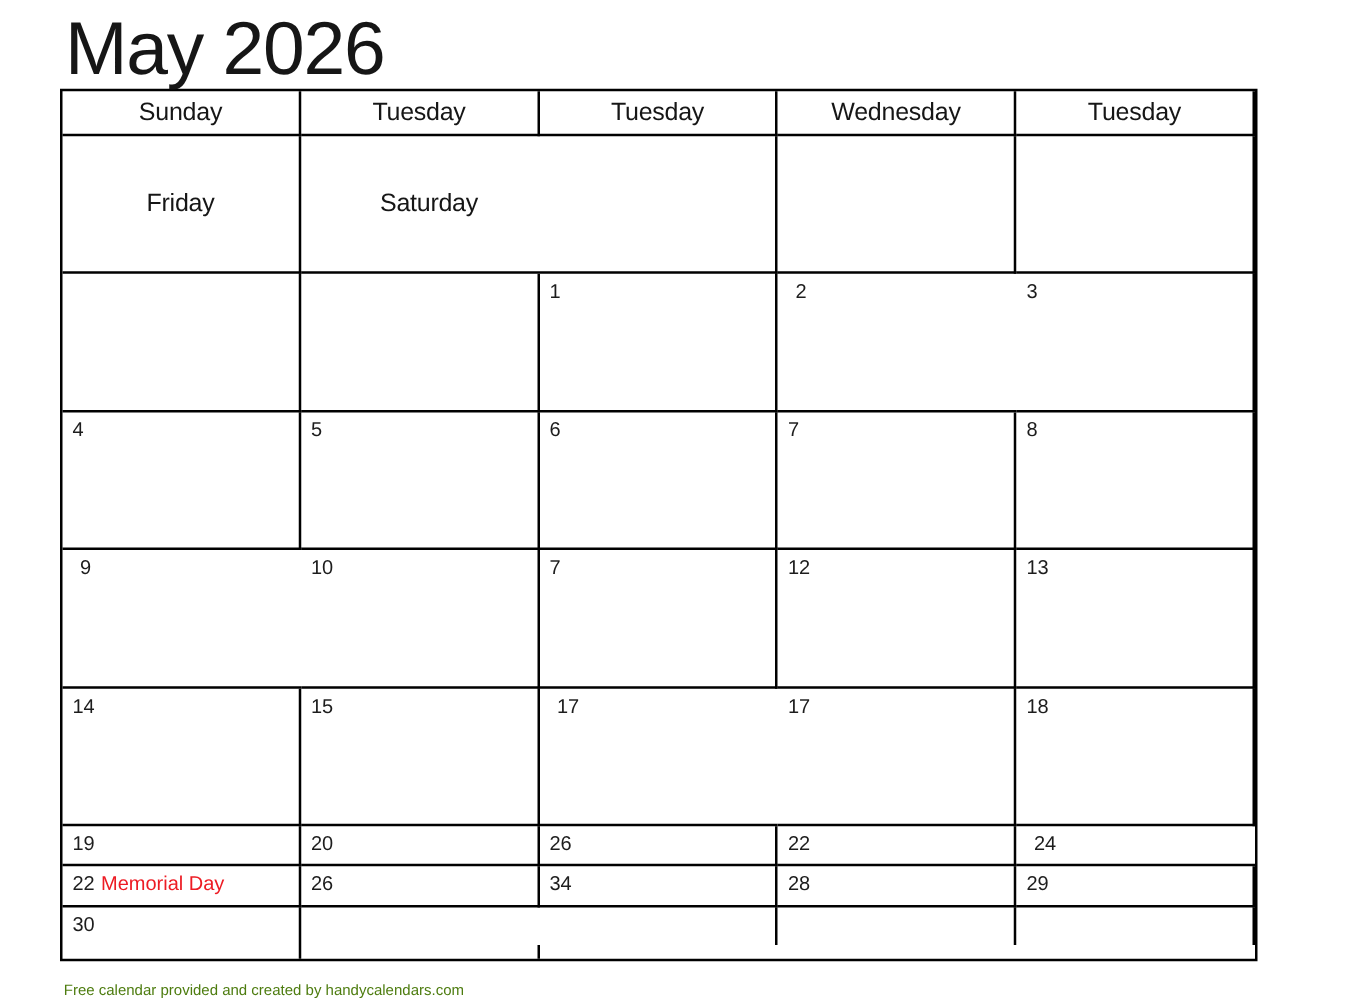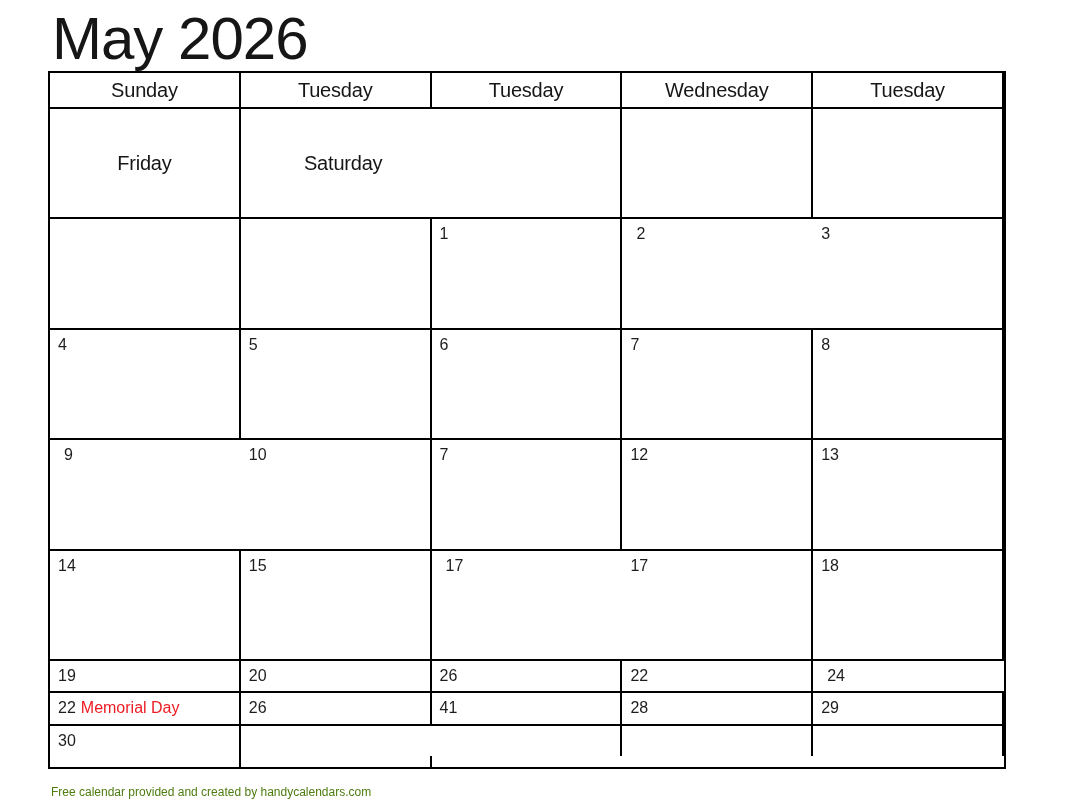--- a/index.html
+++ b/index.html
@@ -120,21 +120,21 @@
     <div class="cell"><span>17</span></div>
     <div class="cell"><span>18</span></div>
     <div class="cell"><span>19</span></div>
     <div class="cell"><span>20</span></div>
     <div class="cell"><span>26</span></div>
     <div class="cell"><span>22</span></div>
 
     <div class="cell"><span>24</span></div>
     <div class="cell"><span>22</span><span class="event">Memorial Day</span></div>
     <div class="cell"><span>26</span></div>
-    <div class="cell"><span>41</span></div>
+    <div class="cell"><span>34</span></div>
     <div class="cell"><span>28</span></div>
     <div class="cell"><span>29</span></div>
     <div class="cell"><span>30</span></div>
 
     <div class="cell"><span></span></div>
     <div class="cell"><span></span></div>
     <div class="cell"><span></span></div>
     <div class="cell"><span></span></div>
     <div class="cell"><span></span></div>
     <div class="cell"><span></span></div>

